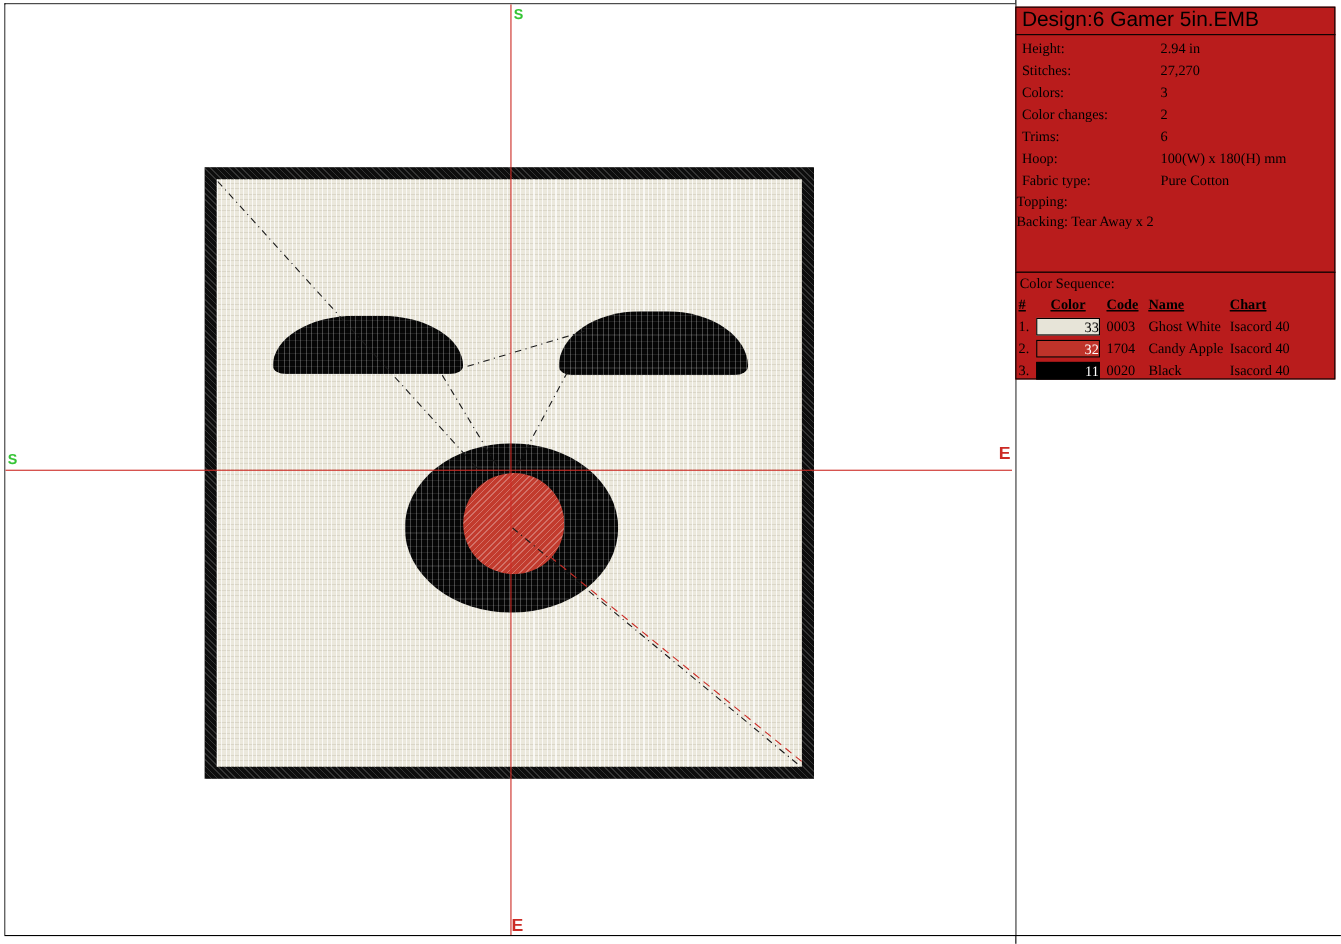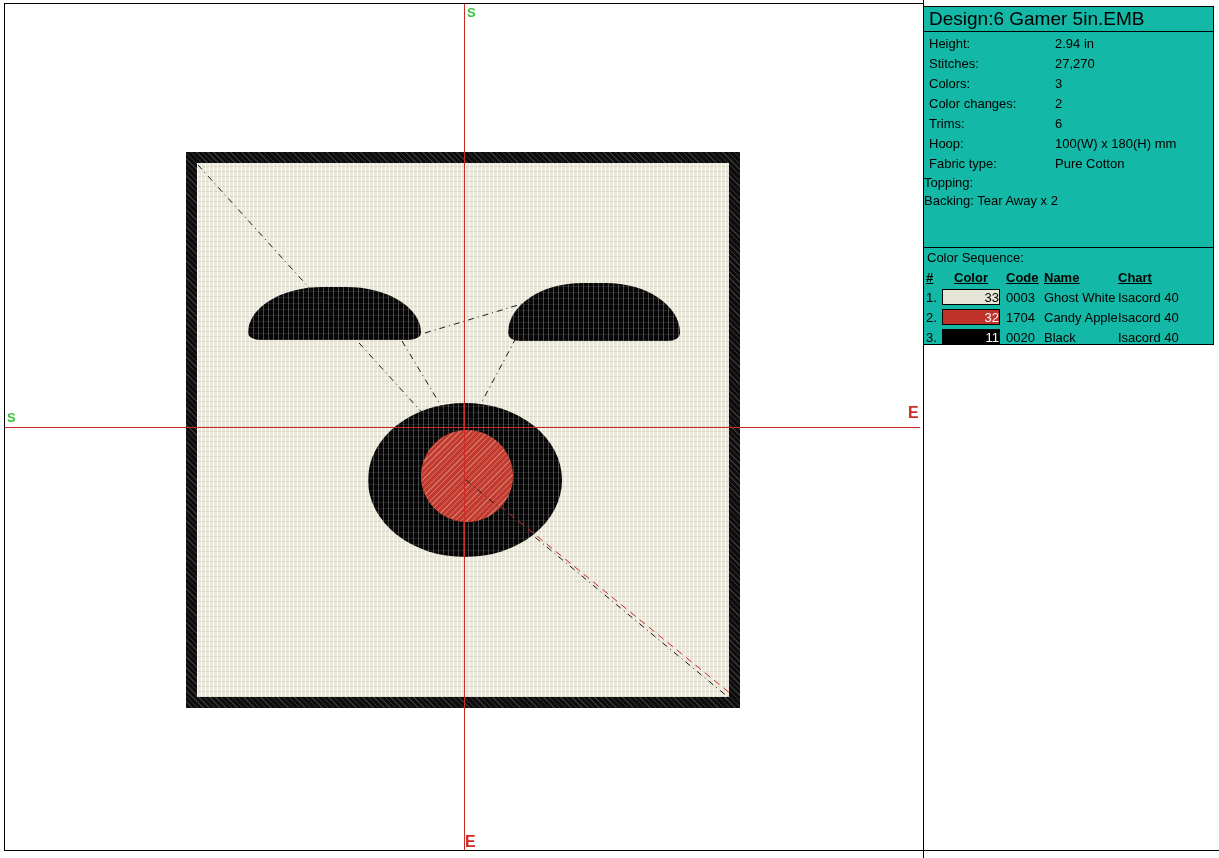--- a/index.html
+++ b/index.html
@@ -62,22 +62,22 @@
   .marker { position:absolute; font-weight:bold; }
   .marker.green { color:var(--marker-green); font-size:13px; }
   .marker.red   { color:var(--crosshair-red); font-size:16px; }
   .m-top    { left:462px; top:1px; }
   .m-left   { left:2px;  top:406px; }
   .m-bottom { left:460px; top:829px; }
   .m-right  { left:903px; top:400px; }
 
   
   .panel { left:923px; top:6px; width:291px; }
-  .box { border:1px solid #000; background:#14b8a6; }
-  .box + .box { margin-top:-1px; }
+  .box { border:1px solid #000; background:#b91c1c; }
+  .box + .box { margin-top:-1px;font-family:Liberation Serif, serif; }
 
   .title-box { height:26px; padding:1px 0 0 5px; }
   .title-box .title-text { font-size:19px; letter-spacing:0; white-space:nowrap; }
 
   .info-box { height:217px; padding-top:2px; font-size:13px; }
   .info-row { display:flex; height:20px; line-height:20px; }
   .info-row.double { height:37px; }
   .info-label { padding-left:5px; width:131px; flex:none; }
   .info-value { flex:1; }
   .info-row.double .info-value div { line-height:18px; }

